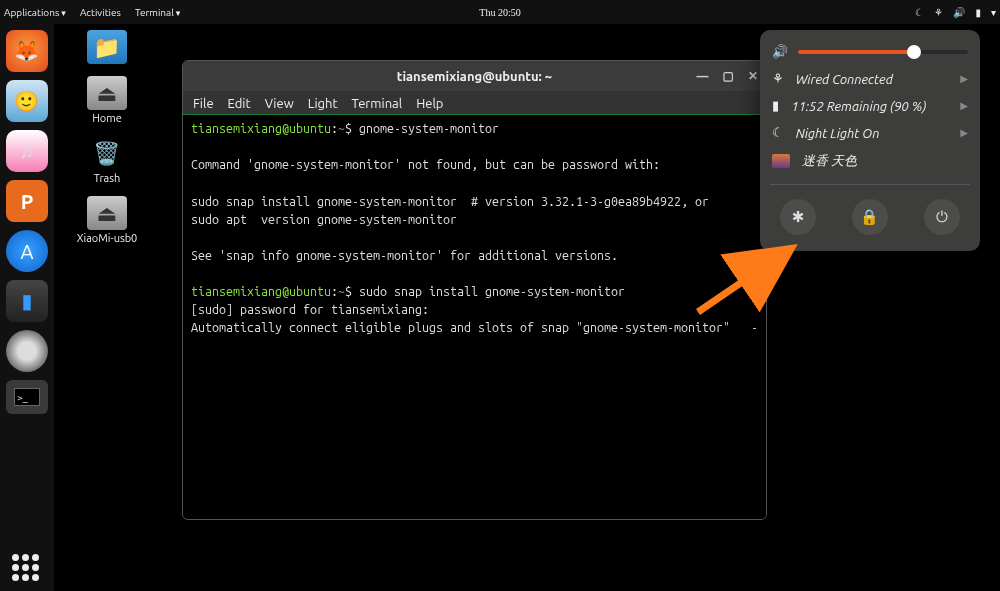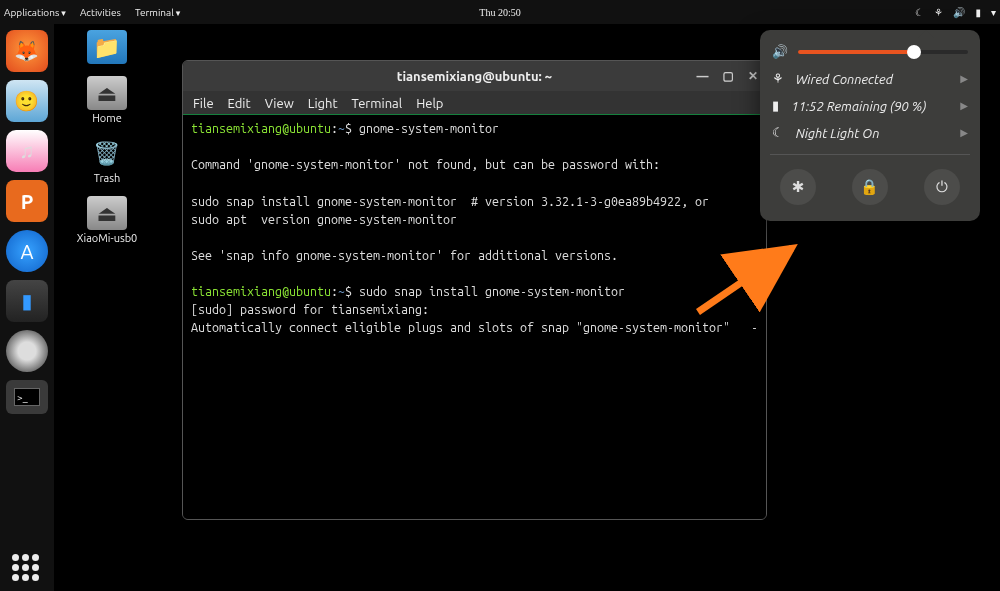--- a/index.html
+++ b/index.html
@@ -222,20 +222,24 @@
     <div class="mitem">
       <span>▮</span>
       <span class="lbl">11:52 Remaining (90 %)</span>
       <span class="chev">▶</span>
     </div>
     <div class="mitem">
       <span>☾</span>
       <span class="lbl">Night Light On</span>
       <span class="chev">▶</span>
     </div>
+    <div class="mitem">
+      <span class="bg-swatch"></span>
+      <span class="lbl">迷香 天色</span>
+    </div>
   </div>
   <div class="sep"></div>
   <div class="pbuttons">
     <div class="pbtn">✱</div>
     <div class="pbtn">🔒</div>
     <div class="pbtn">⏻</div>
   </div>
 </div>
 
 <svg class="arrow" width="140" height="100">

